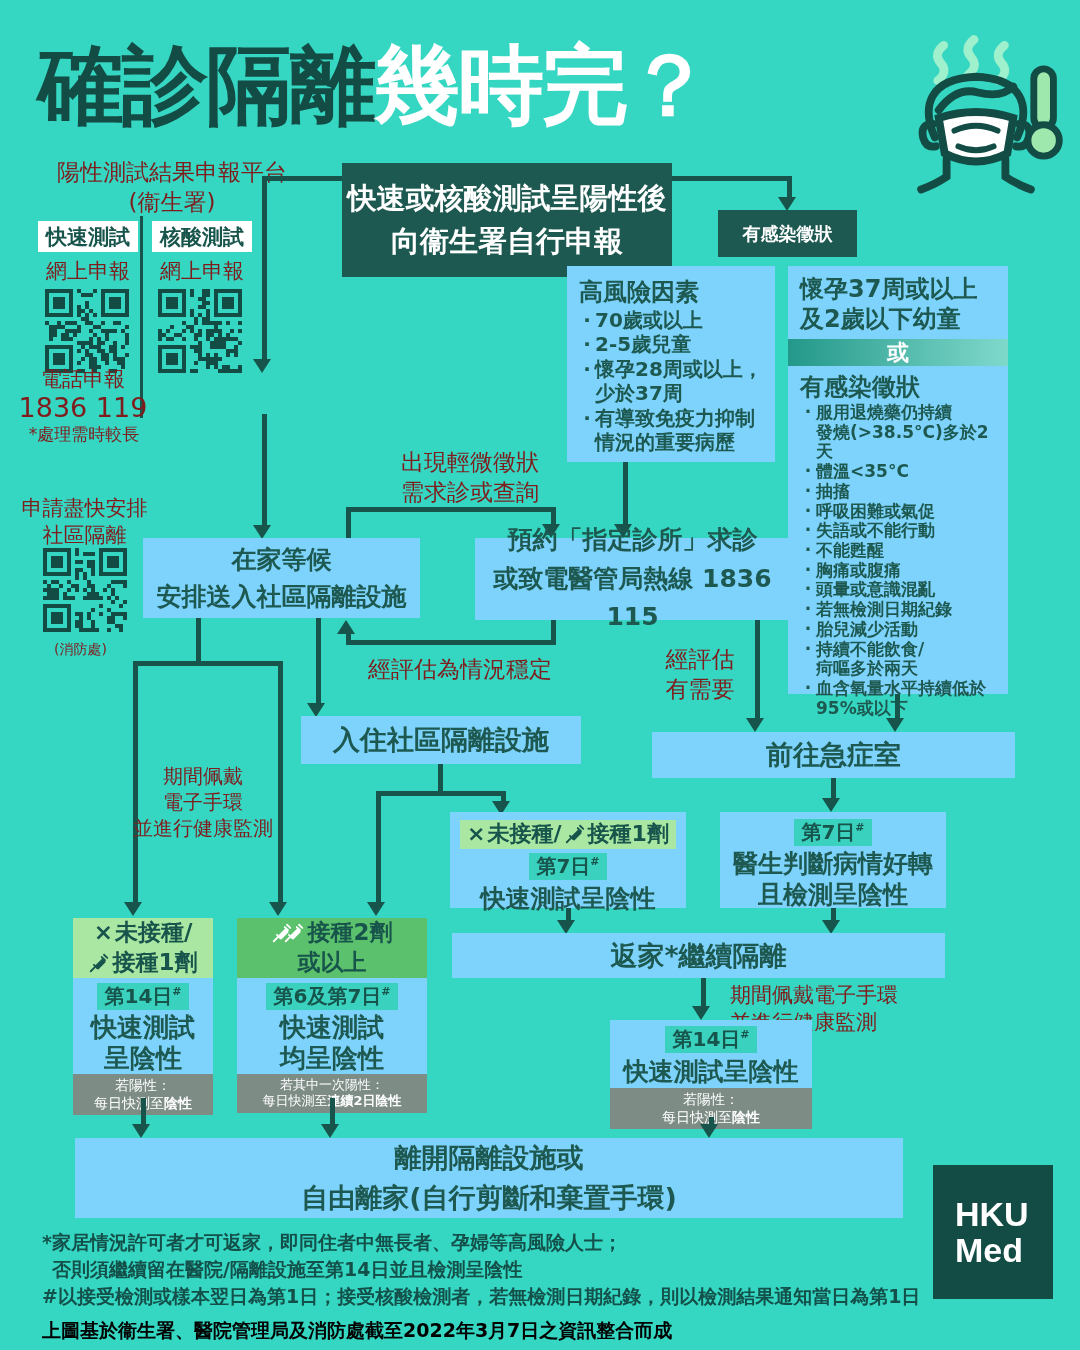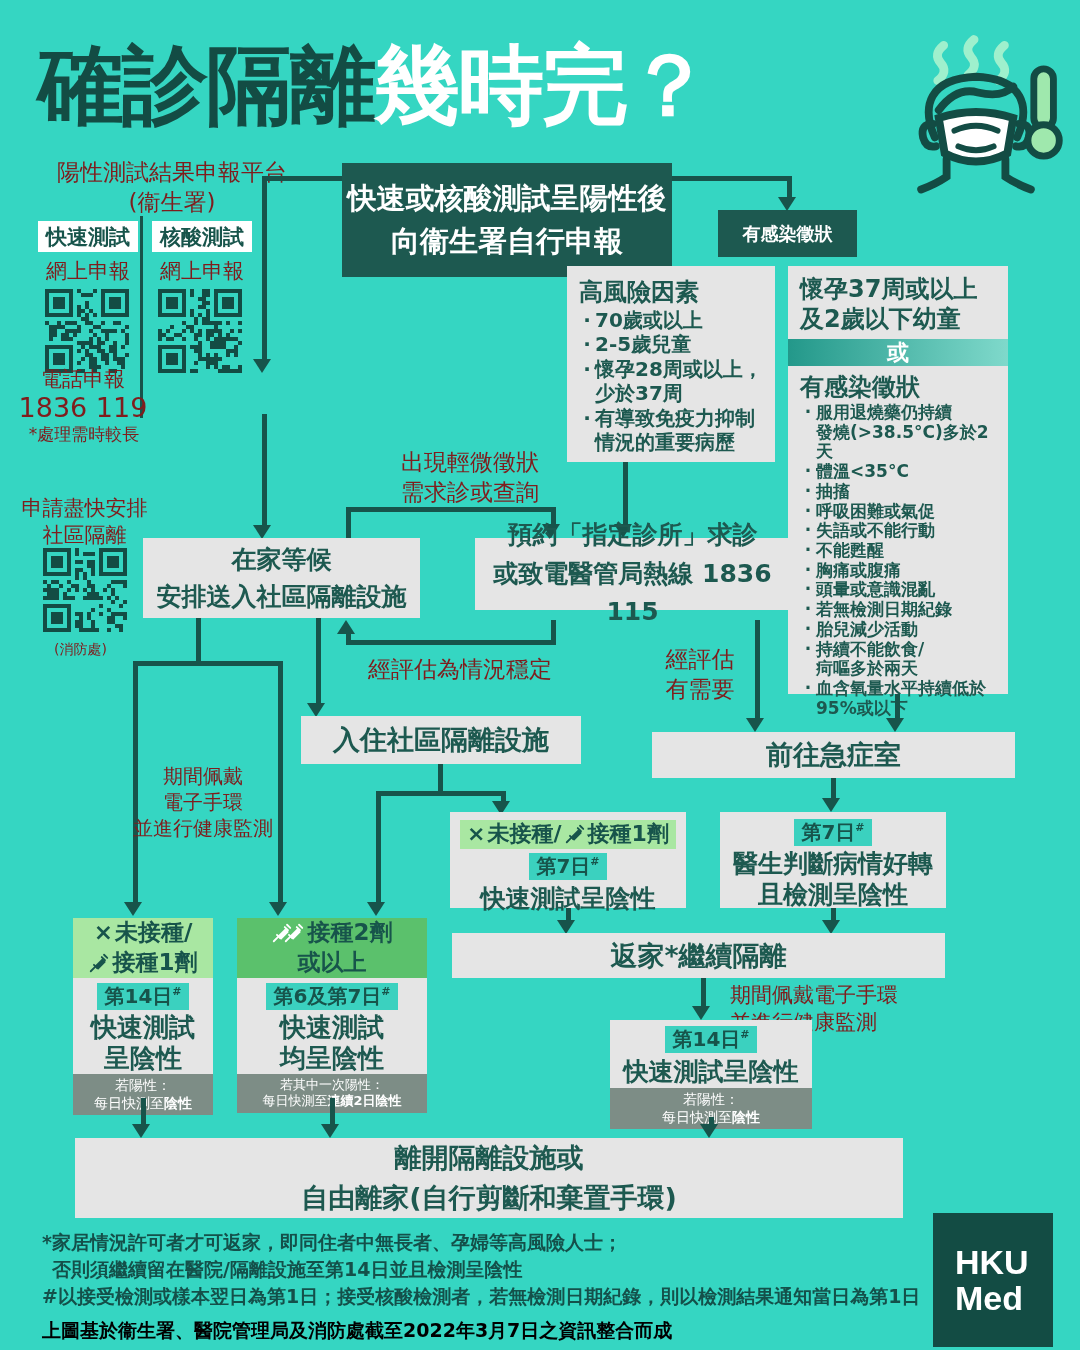--- a/index.html
+++ b/index.html
@@ -8,21 +8,21 @@
     background:#35d6c2;
     font-family:"DejaVu Sans","Liberation Sans",sans-serif;
     color:#17544b;
   }
   .abs{position:absolute;}
   .pre{white-space:pre-line;}
   
   .box-dark{position:absolute;background:#1d5950;color:#ffffff;font-weight:bold;
     display:flex;align-items:center;justify-content:center;text-align:center;}
   
-  .box-white{position:absolute;background:#e5e5e5;color:#1d5950;font-weight:bold;
+  .box-white{position:absolute;background:#7dd3fc;color:#1d5950;font-weight:bold;
     display:flex;flex-direction:column;align-items:center;justify-content:center;text-align:center;}
   
   .lbl{position:absolute;color:#7f1d1d;font-weight:normal;text-align:center;line-height:1.3;}
   
   .vline{position:absolute;width:5px;background:#17544b;}
   .hline{position:absolute;height:5px;background:#17544b;}
   .thin{width:3px;}
   .arrd{position:absolute;width:0;height:0;border-left:9px solid transparent;
     border-right:9px solid transparent;border-top:14px solid #17544b;}
   .arru{position:absolute;width:0;height:0;border-left:9px solid transparent;
@@ -575,21 +575,21 @@
 
   <div class="vline" style="left:623px;top:462px;height:62px;"></div>
   <div class="arrd" style="left:614px;top:524px;"></div>
 
   <div class="vline" style="left:262px;top:414px;height:112px;"></div>
   <div class="arrd" style="left:253px;top:525px;"></div>
 
   <div class="box-white pre" style="left:143px;top:538px;width:277px;height:80px;font-size:25px;line-height:1.5;">在家等候
 安排送入社區隔離設施</div>
 
-  <div class="box-white pre" style="left:475px;top:538px;width:315px;height:72px;font-size:25px;line-height:1.55;">預約「指定診所」求診
+  <div class="box-white pre" style="left:475px;top:538px;width:315px;height:82px;font-size:25px;line-height:1.55;">預約「指定診所」求診
 或致電醫管局熱線 1836 115</div>
 
   <div class="vline" style="left:551px;top:620px;height:25px;"></div>
   <div class="hline" style="left:346px;top:640px;width:210px;"></div>
   <div class="vline" style="left:346px;top:633px;height:12px;"></div>
   <div class="arru" style="left:337px;top:620px;"></div>
   <div class="lbl" style="left:355px;top:655px;width:210px;font-size:23px;">經評估為情況穩定</div>
 
   <div class="vline" style="left:755px;top:620px;height:100px;"></div>
   <div class="arrd" style="left:746px;top:718px;"></div>
@@ -742,20 +742,20 @@
   <div class="arrd" style="left:321px;top:1124px;"></div>
 
   <div class="box-white pre" style="left:75px;top:1138px;width:828px;height:80px;font-size:27px;line-height:1.5;">離開隔離設施或
 自由離家(自行剪斷和棄置手環)</div>
 
   <div class="fn" style="top:1230px;">*家居情況許可者才可返家，即同住者中無長者、孕婦等高風險人士；</div>
   <div class="fn" style="top:1257px;left:52px;">否則須繼續留在醫院/隔離設施至第14日並且檢測呈陰性</div>
   <div class="fn" style="top:1284px;">#以接受檢測或樣本翌日為第1日；接受核酸檢測者，若無檢測日期紀錄，則以檢測結果通知當日為第1日</div>
   <div class="fn" style="top:1318px;color:#000000;">上圖基於衞生署、醫院管理局及消防處截至2022年3月7日之資訊整合而成</div>
 
-  <div class="abs" style="left:933px;top:1165px;width:120px;height:134px;background:#134c44;margin-top:48px;">
+  <div class="abs" style="left:933px;top:1165px;width:120px;height:134px;background:#134c44;">
     <div style="position:absolute;left:22px;top:32px;color:#ffffff;font-weight:bold;font-size:34px;line-height:1.05;font-family:'Liberation Sans',sans-serif;">
       <div>HKU</div>
       <div>Med</div>
     </div>
   </div>
 
 </div>
 
 </body></html>

